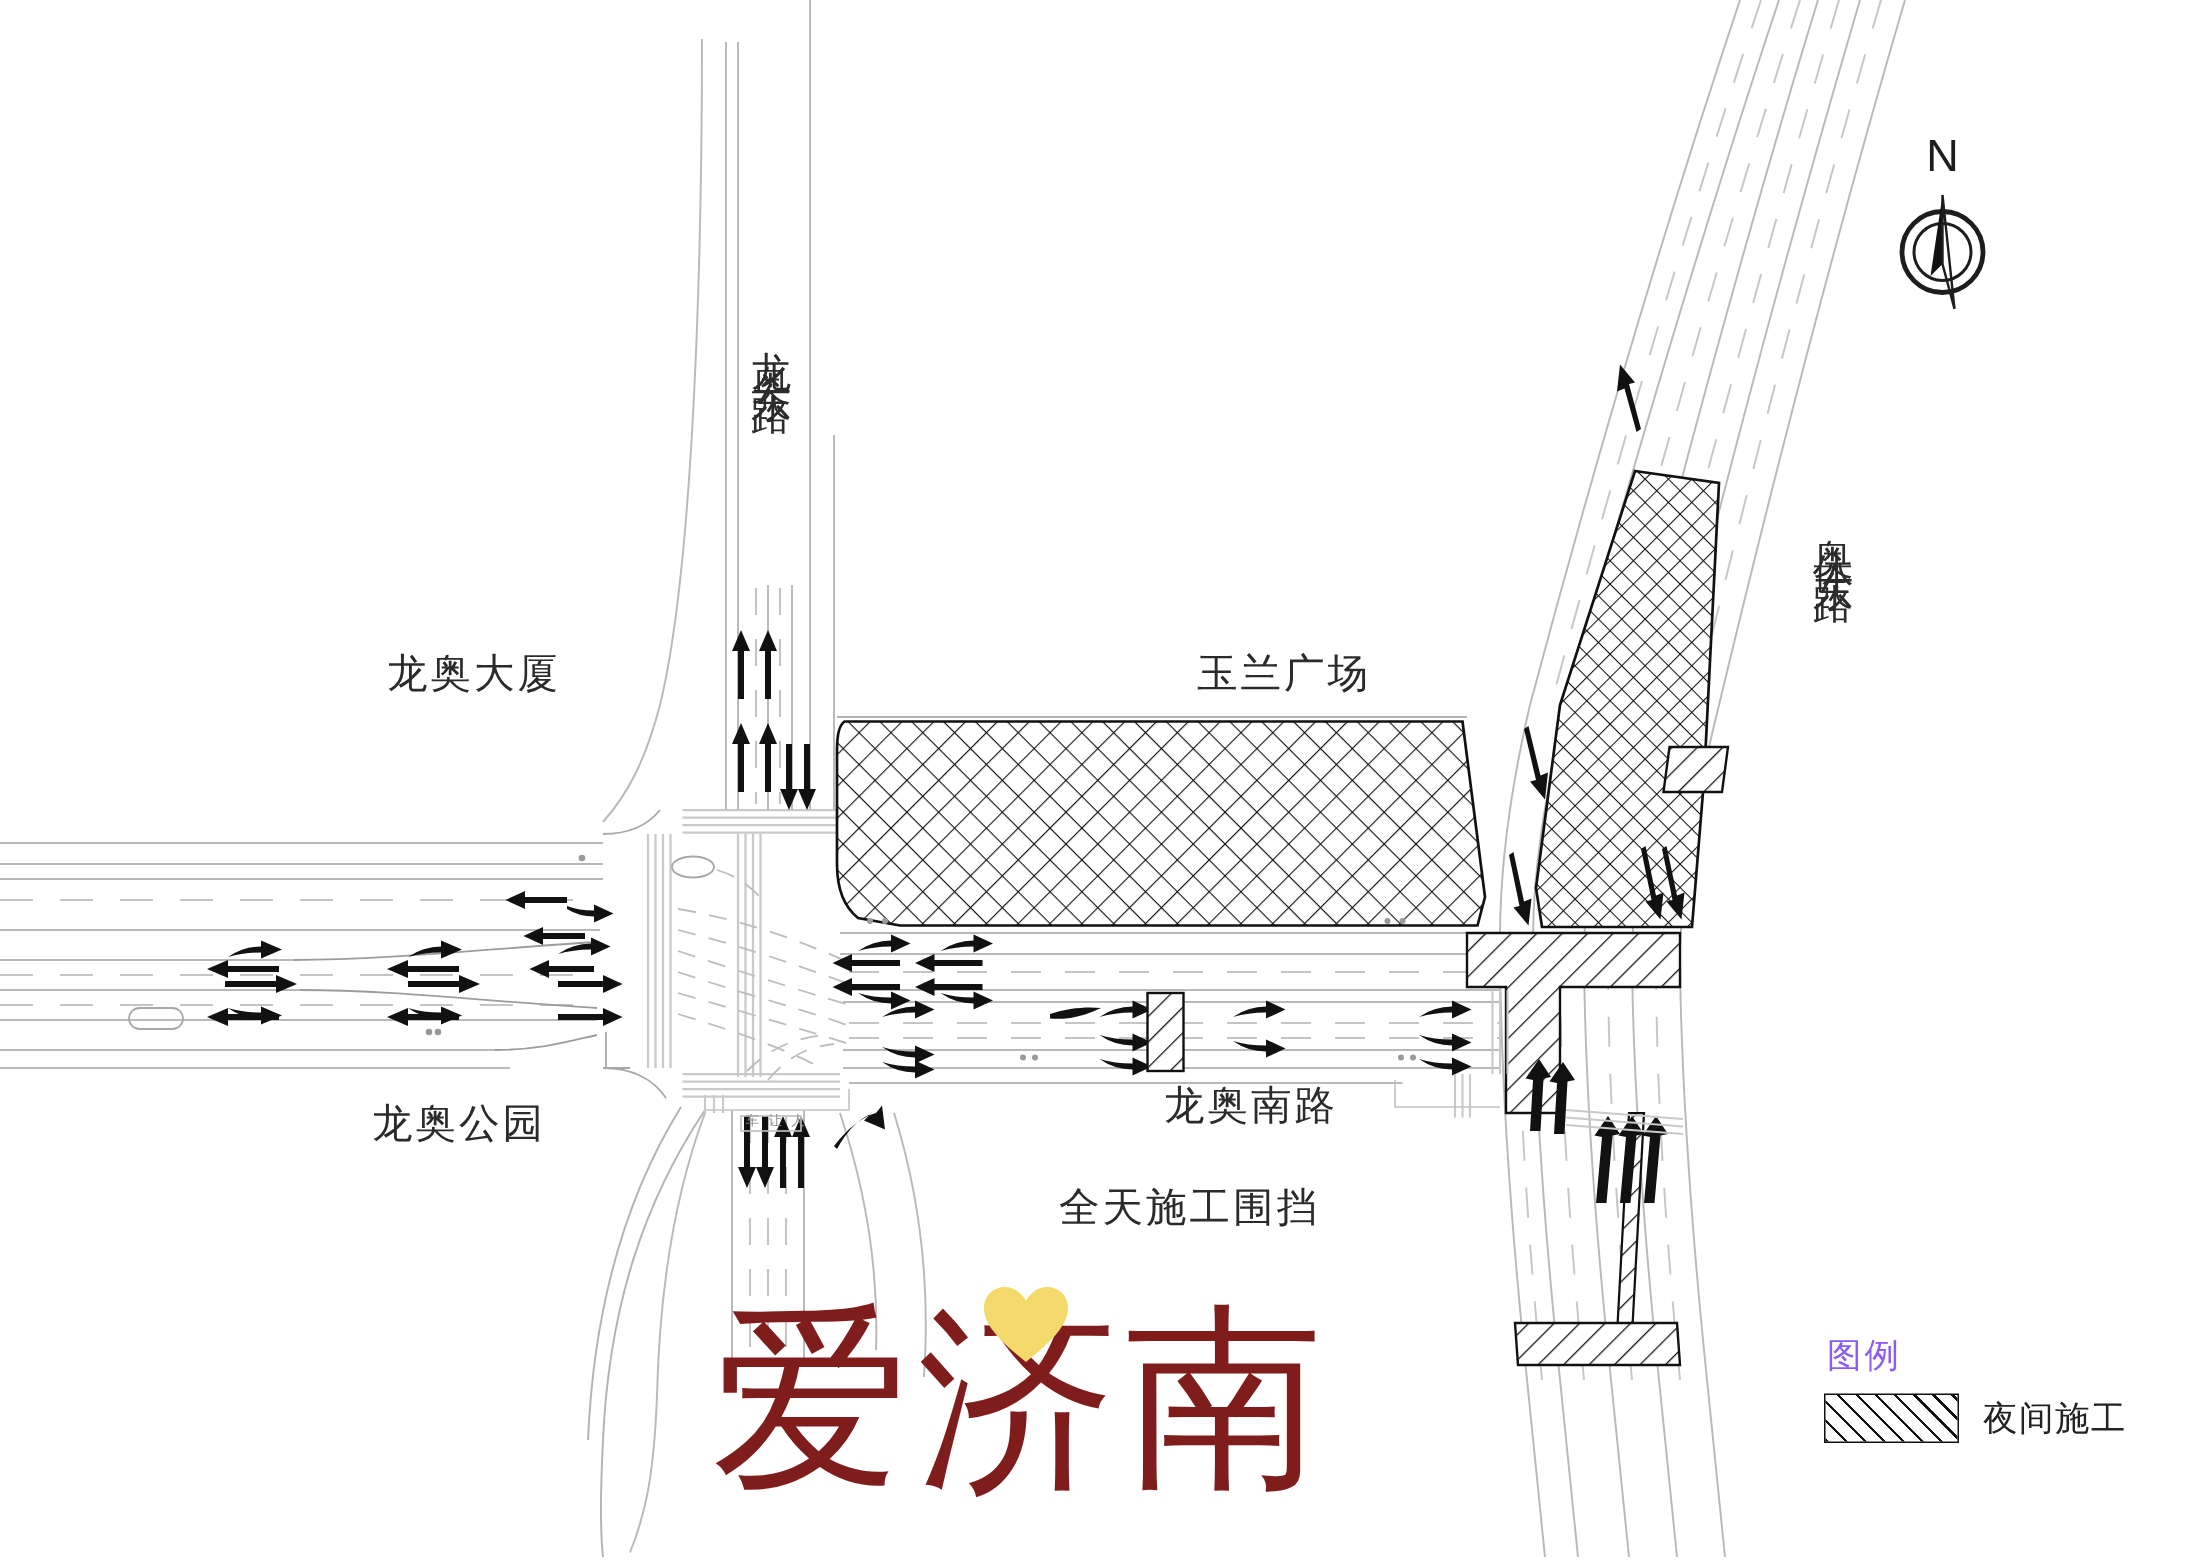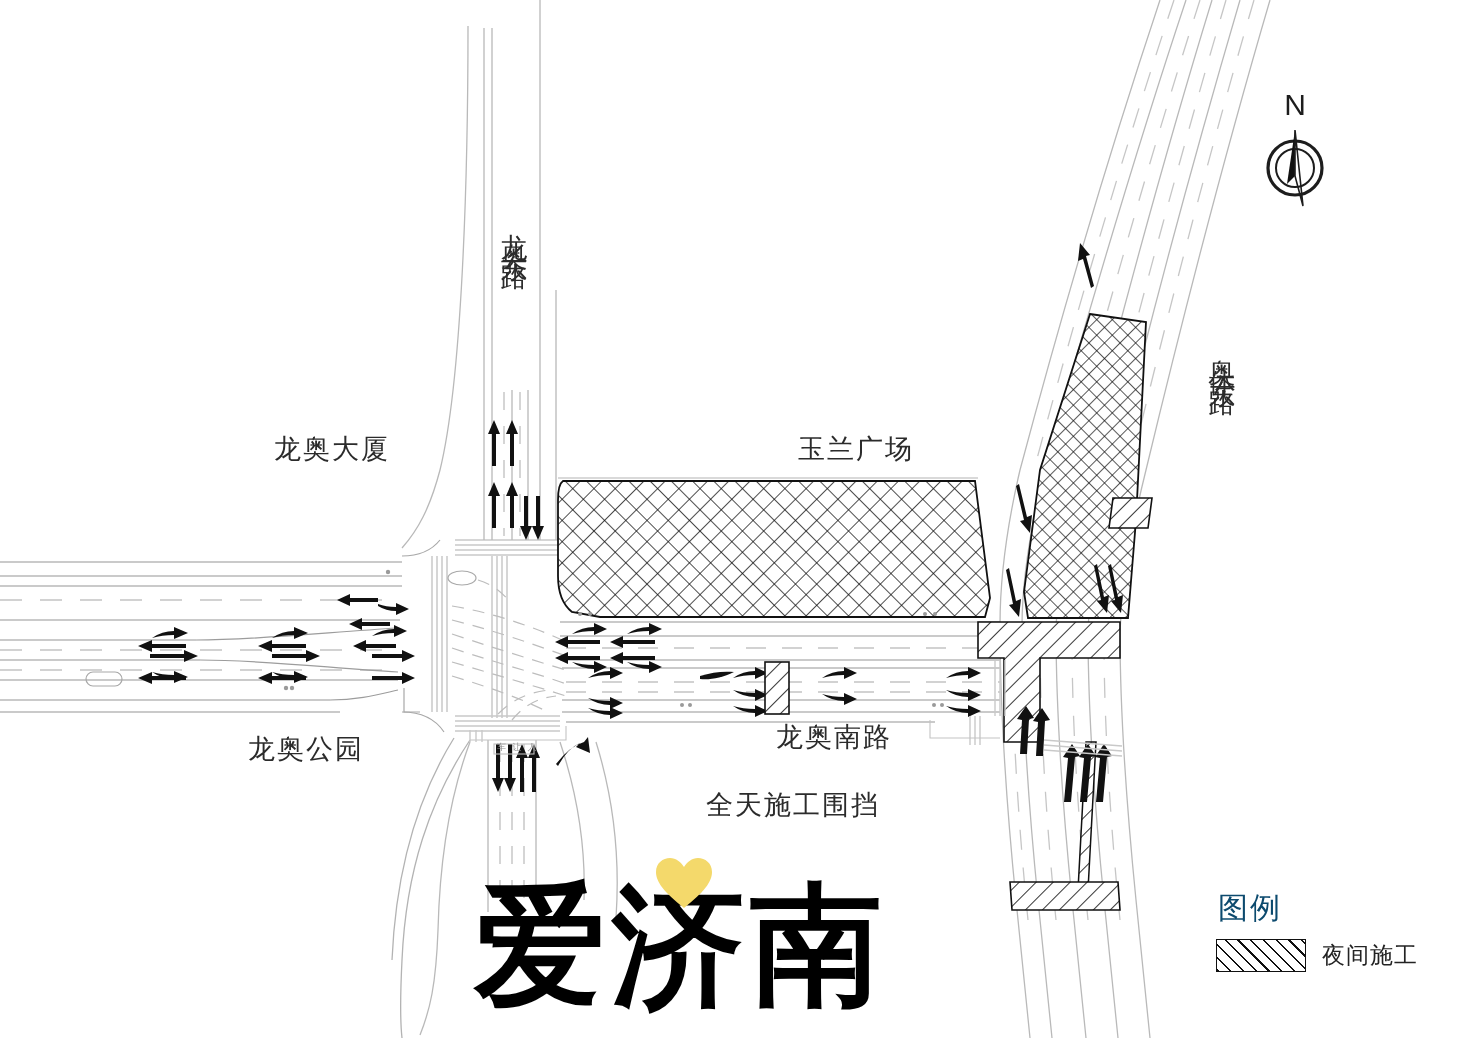--- a/index.html
+++ b/index.html
@@ -32,21 +32,21 @@
   
   #compass{position:absolute;left:1262px;top:88px;width:66px;height:120px;}
   #compass .n-letter{
     position:absolute;left:0;top:0;width:66px;text-align:center;
     font-size:30px;color:#1d1d1d;font-family:"Liberation Sans",sans-serif;
   }
 
   
   #legend{position:absolute;left:1216px;top:888px;width:240px;}
   #legend .legend-title{
-    font-size:30px;color:#0c4a6e;margin:0 0 10px 2px;letter-spacing:2px;
+    font-size:23px;color:#8b5cf6;margin:0 0 10px 2px;letter-spacing:2px;
   }
   #legend .legend-row{display:flex;align-items:center;margin-bottom:20px;}
   #legend .swatch{
     width:88px;height:31px;border:1.6px solid #111;margin-right:16px;flex:none;
     background-color:#fff;
   }
   #legend .swatch.cross{
     background-image:
       repeating-linear-gradient(45deg,#111 0 1.4px,transparent 1.4px 7px),
       repeating-linear-gradient(-45deg,#111 0 1.4px,transparent 1.4px 7px);
@@ -55,24 +55,24 @@
     background-image:repeating-linear-gradient(45deg,#111 0 1.6px,transparent 1.6px 9px);
   }
   #legend .legend-text{font-size:23px;color:#232323;letter-spacing:1px;}
 
   
   #watermark{
     position:absolute;left:474px;top:862px;width:506px;height:160px;
     pointer-events:none;
   }
   #watermark .wm-text{
-    position:absolute;left:0;top:12px;width:506px;
+    position:absolute;left:0;top:0;width:506px;
     font-family:"DejaVu Sans","Liberation Sans",sans-serif;
-    font-weight:bold;font-size:132px;line-height:142px;letter-spacing:6px;
-    color:#000000;
+    font-weight:normal;font-size:132px;line-height:142px;letter-spacing:6px;
+    color:#7f1d1d;
   }
   #watermark .wm-heart{
     position:absolute;left:182px;top:-4px;width:56px;height:52px;
   }
 </style>
 </head>
 <body>
 
 <div id="stage">
 
@@ -380,21 +380,21 @@
         <line x1="482" y1="730" x2="482" y2="742"></line>
       </g>
 
     </g>
   </svg>
 
   <div class="map-label label-v" style="left:500px;top:212px;">龙奥东路</div>
 
   <div class="map-label label-v" style="left:1208px;top:338px;">奥体东路</div>
 
-  <div class="map-label label-h" style="left:258px;top:431px;margin-left:16px;">龙奥大厦</div>
+  <div class="map-label label-h" style="left:258px;top:431px;">龙奥大厦</div>
 
   <div class="map-label label-h" style="left:248px;top:731px;">龙奥公园</div>
 
   <div class="map-label label-h" style="left:798px;top:431px;">玉兰广场</div>
 
   <div class="map-label label-h" style="left:776px;top:719px;">龙奥南路</div>
 
   <div class="map-label label-h" style="left:706px;top:787px;">全天施工围挡</div>
 
   <div class="map-label" style="left:497px;top:741px;font-size:9px;color:#8d8d8d;letter-spacing:2px;">车 让 人</div>

